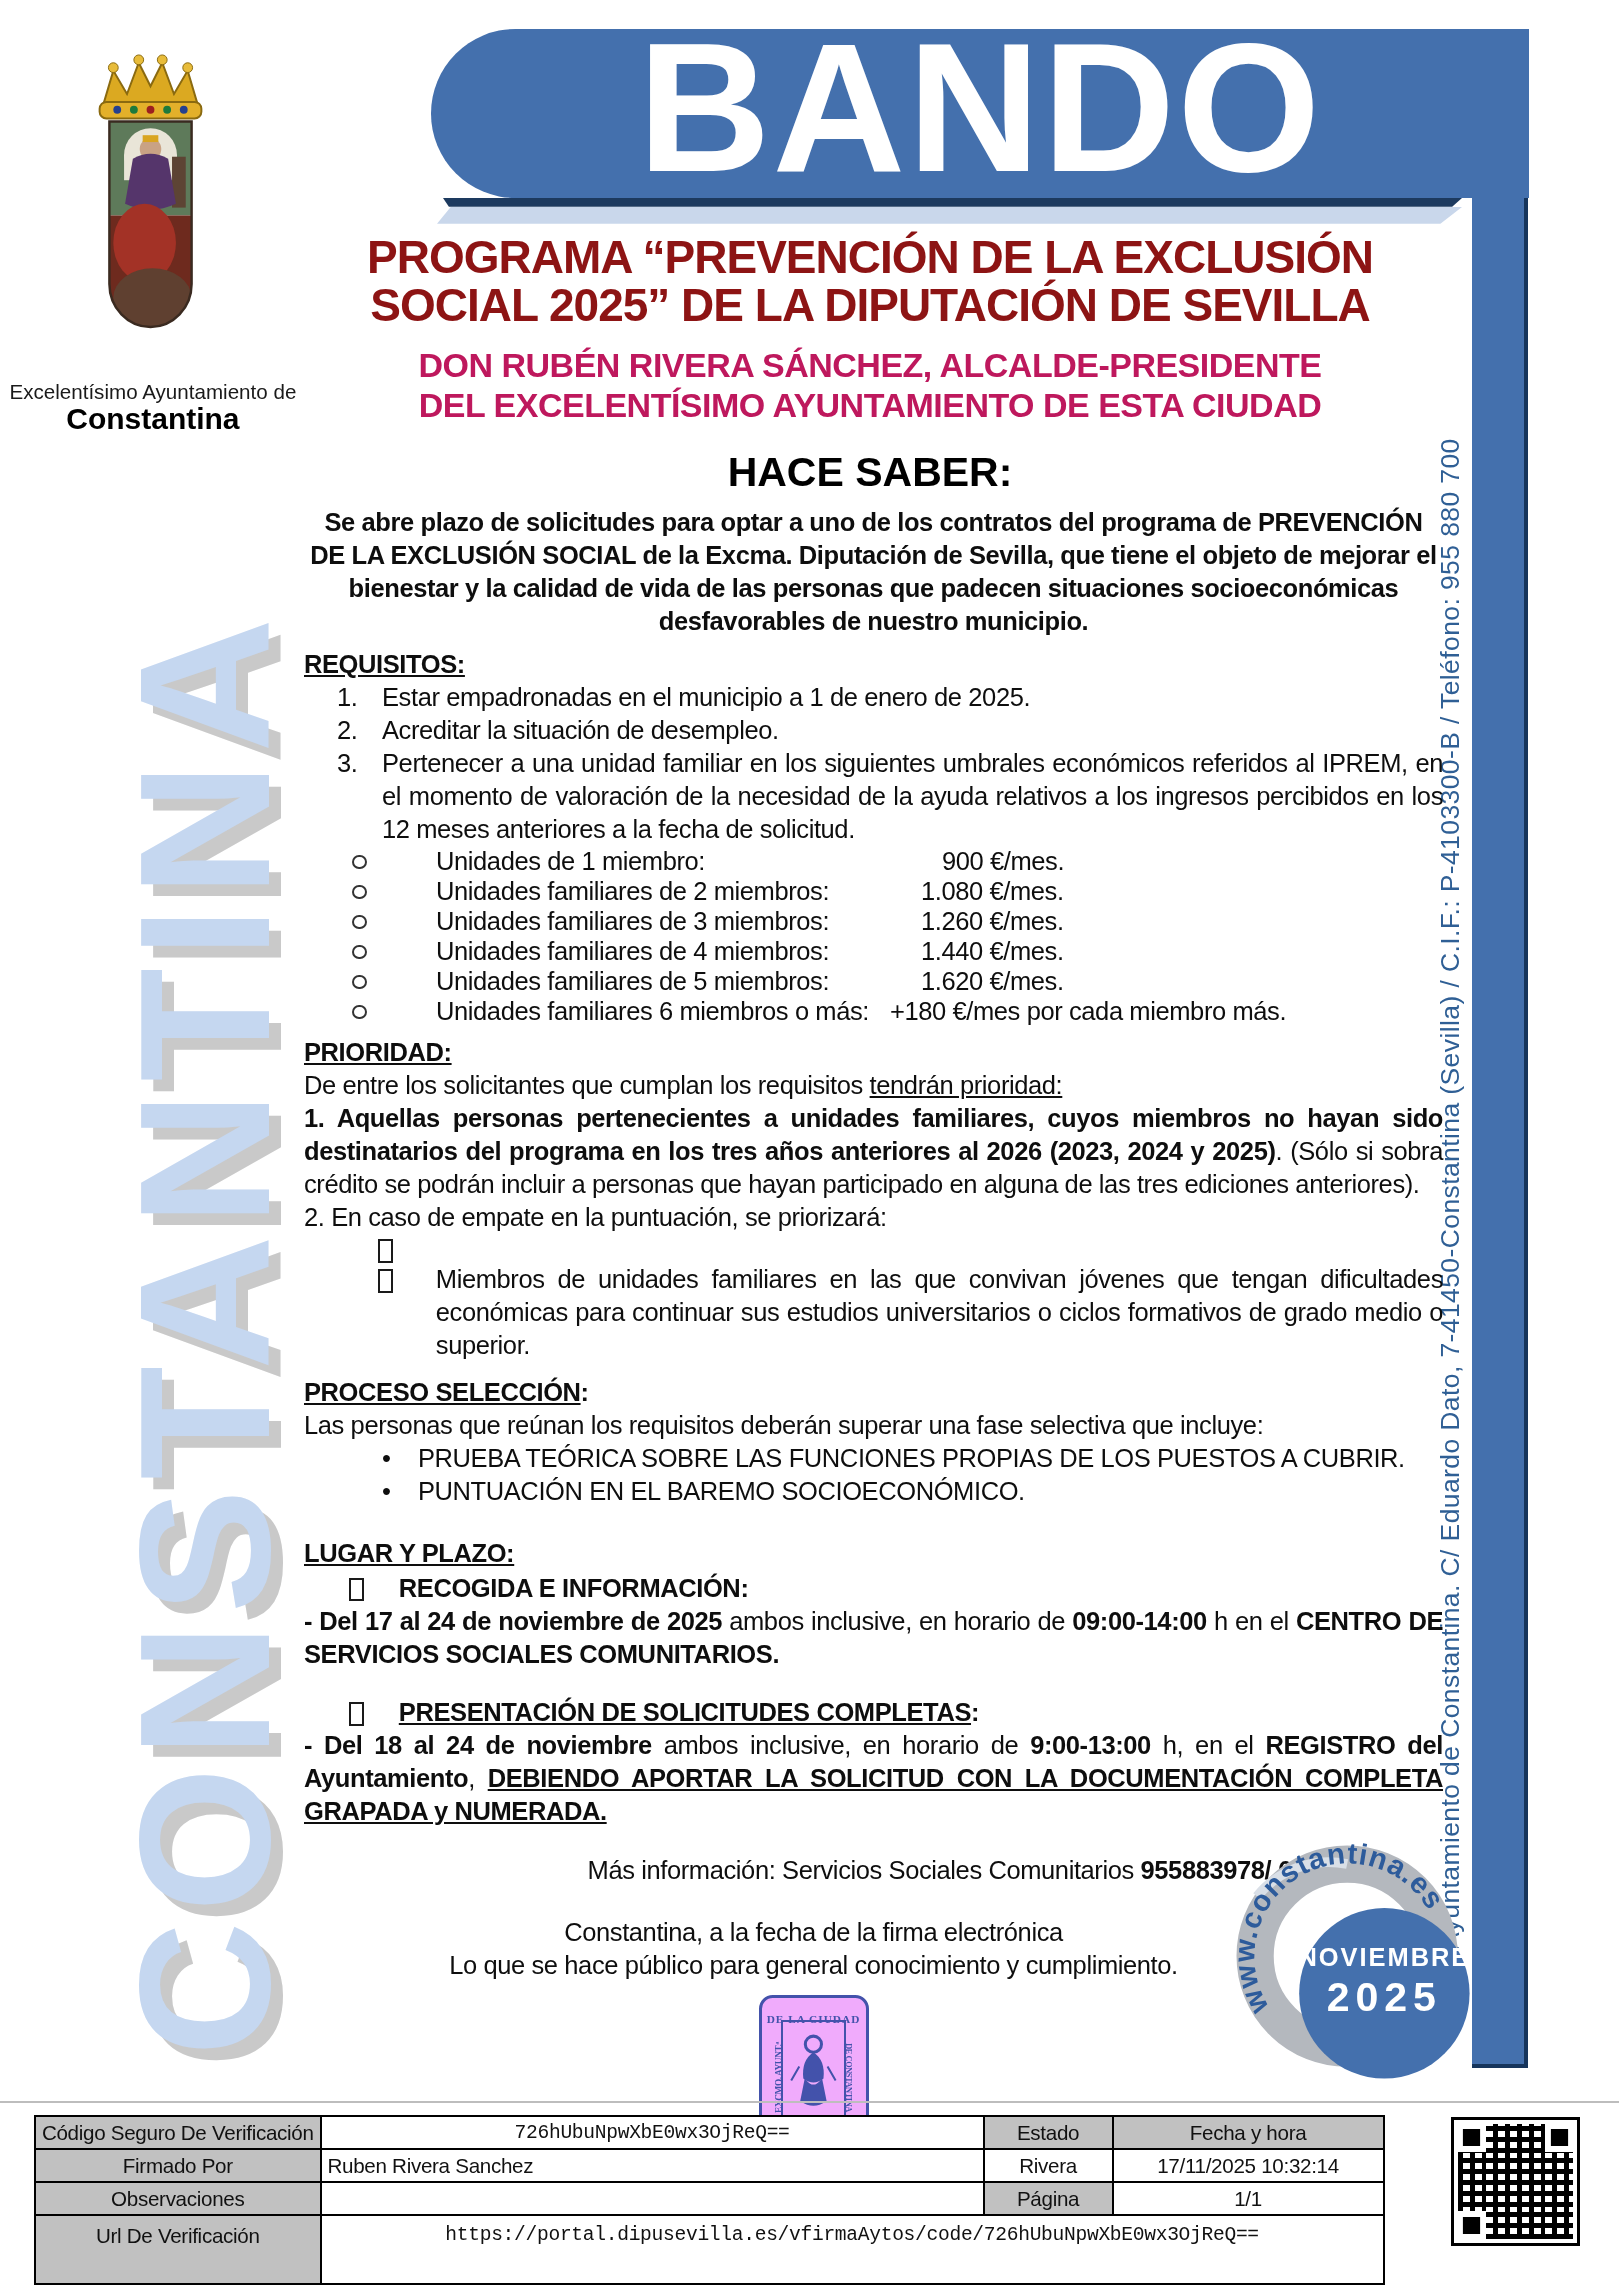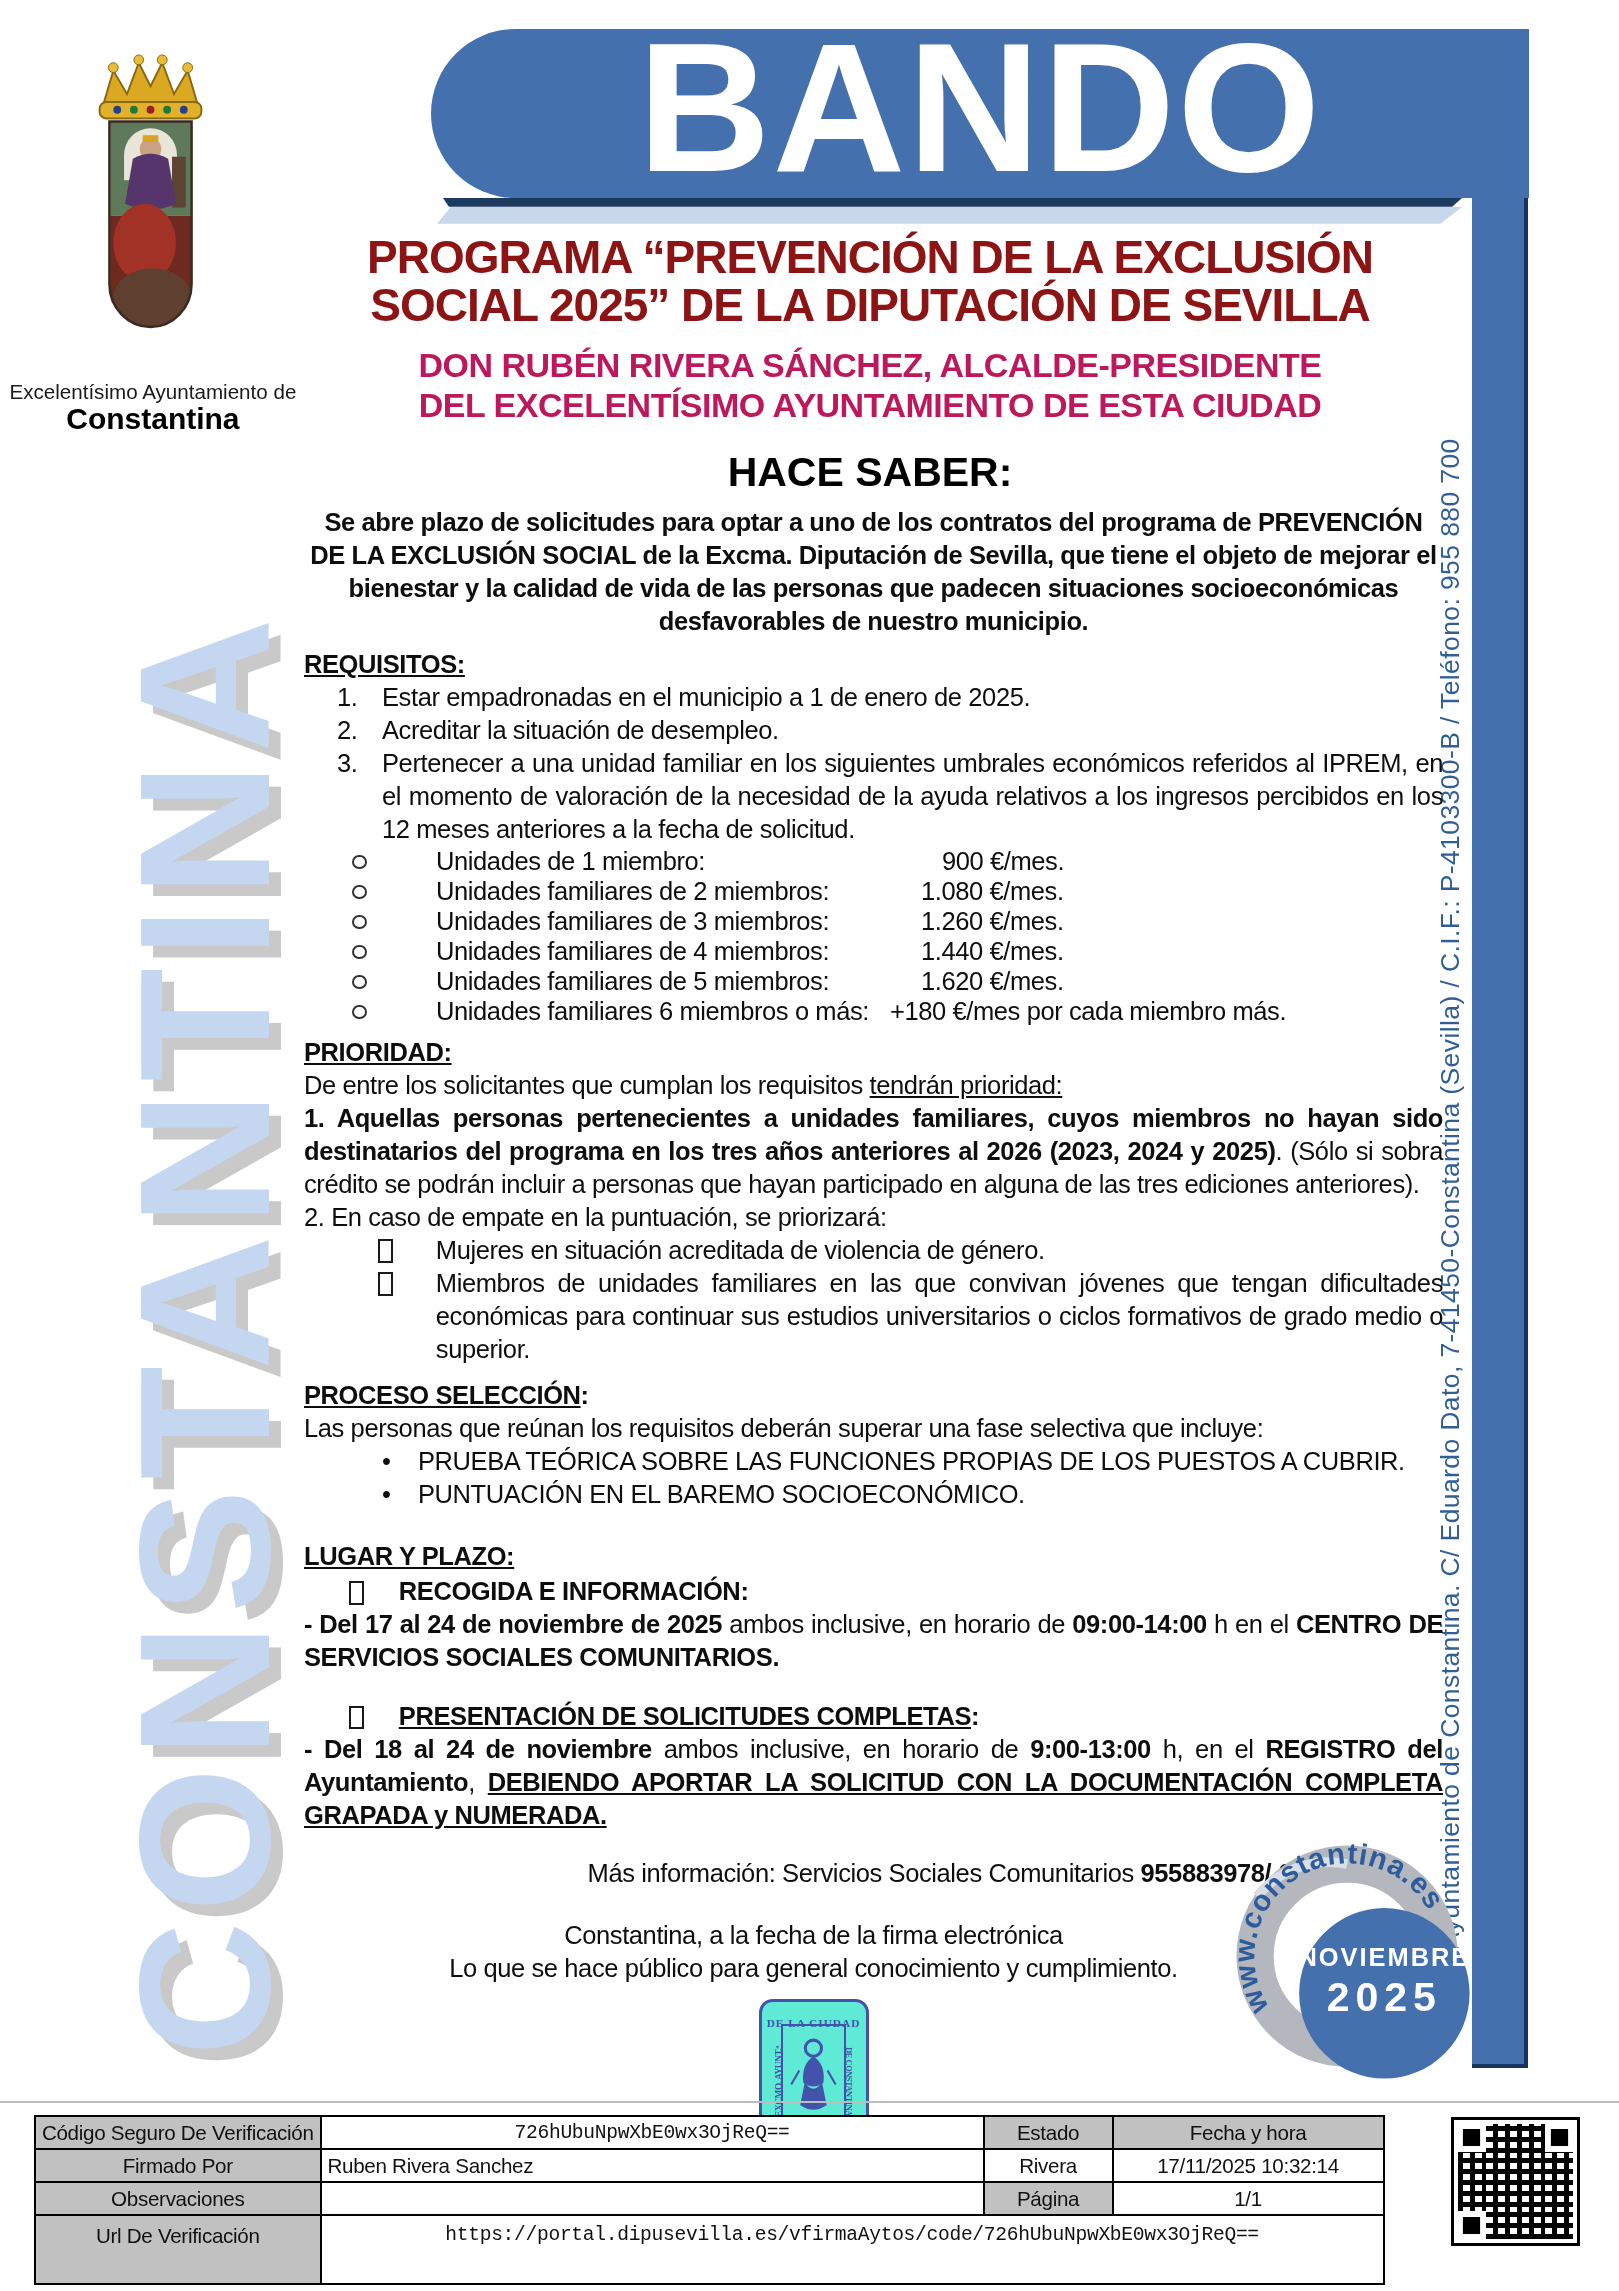--- a/index.html
+++ b/index.html
@@ -57,21 +57,21 @@
   .dot{flex:0 0 auto;margin-left:78px;margin-right:27.4px;}
   .sechead{display:flex;font-weight:bold;margin-top:2px;}
   .sechead .bx{margin:5.9px 35px 0 45px;}
   .mt10{margin-top:9.8px;} .mt14{margin-top:13.7px;} .mt26{margin-top:25.5px;} .mt30{margin-top:29px;}
   .sb{font-weight:bold;} .sr{font-weight:normal;} .sbu{font-weight:bold;text-decoration:underline;}
   .sru{font-weight:normal;text-decoration:underline;}
   .masinfo{text-align:right;padding-right:41px;}
   .center-block{width:1019px;text-align:center;}
   
   .stamp{width:104px;height:145px;border:3.9px solid #4352ab;border-radius:13.7px;position:relative;
-         color:#4352ab;margin:13.7px auto 5.9px auto;background:#5eead4;}
+         color:#4352ab;margin:13.7px auto 5.9px auto;background:#f0abfc;}
   .stamp-top{position:absolute;top:4.9px;left:0;right:0;text-align:center;font-size:11.3px;font-weight:bold;
              letter-spacing:1px;font-family:"Liberation Serif", serif;}
   .stamp-bottom{position:absolute;bottom:3.9px;left:0;right:0;text-align:center;font-size:10.3px;font-weight:bold;
              letter-spacing:1px;font-family:"Liberation Serif", serif;}
   .stamp-left{position:absolute;left:-27.4px;top:63px;width:90px;transform:rotate(-90deg);font-size:9.3px;
              font-weight:bold;text-align:center;font-family:"Liberation Serif", serif;}
   .stamp-right{position:absolute;right:-29px;top:63px;width:94px;transform:rotate(90deg);font-size:8.3px;
              font-weight:bold;text-align:center;font-family:"Liberation Serif", serif;}
   .stamp-inner{position:absolute;left:19.6px;top:21.6px;right:19.6px;bottom:23.5px;border:2.9px solid #4352ab;}
   .fdo{font-size:32px;font-weight:bold;color:#000;margin-top:3.9px;}
@@ -203,21 +203,20 @@
       <span class="thr-value">+180 €/mes por cada miembro más.</span>
     </div>
   </div>
 
   <div class="h-underline mt10">PRIORIDAD:</div>
   <div><span class="sr">De entre los solicitantes que cumplan los requisitos </span><span class="sru">tendrán prioridad:</span></div>
   <div class="just"><span class="sb">1. Aquellas personas pertenecientes a unidades familiares, cuyos miembros no hayan sido destinatarios del programa en los tres años anteriores al 2026 (2023, 2024 y 2025)</span><span class="sr">. (Sólo si sobra crédito se podrán incluir a personas que hayan participado en alguna de las tres ediciones anteriores).</span></div>
   <div>2. En caso de empate en la puntuación, se priorizará:</div>
   <div class="bxli">
     <span class="bx"></span>
-    <span class="t">Mujeres en situación acreditada de violencia de género.</span>
   </div>
   <div class="bxli">
     <span class="bx"></span>
     <span class="t">Miembros de unidades familiares en las que convivan jóvenes que tengan dificultades económicas para continuar sus estudios universitarios o ciclos formativos de grado medio o superior.</span>
   </div>
 
   <div class="mt14">
     <span class="h-underline">PROCESO SELECCIÓN</span><span class="sec-h">:</span>
   </div>
   <div>Las personas que reúnan los requisitos deberán superar una fase selectiva que incluye:</div>

